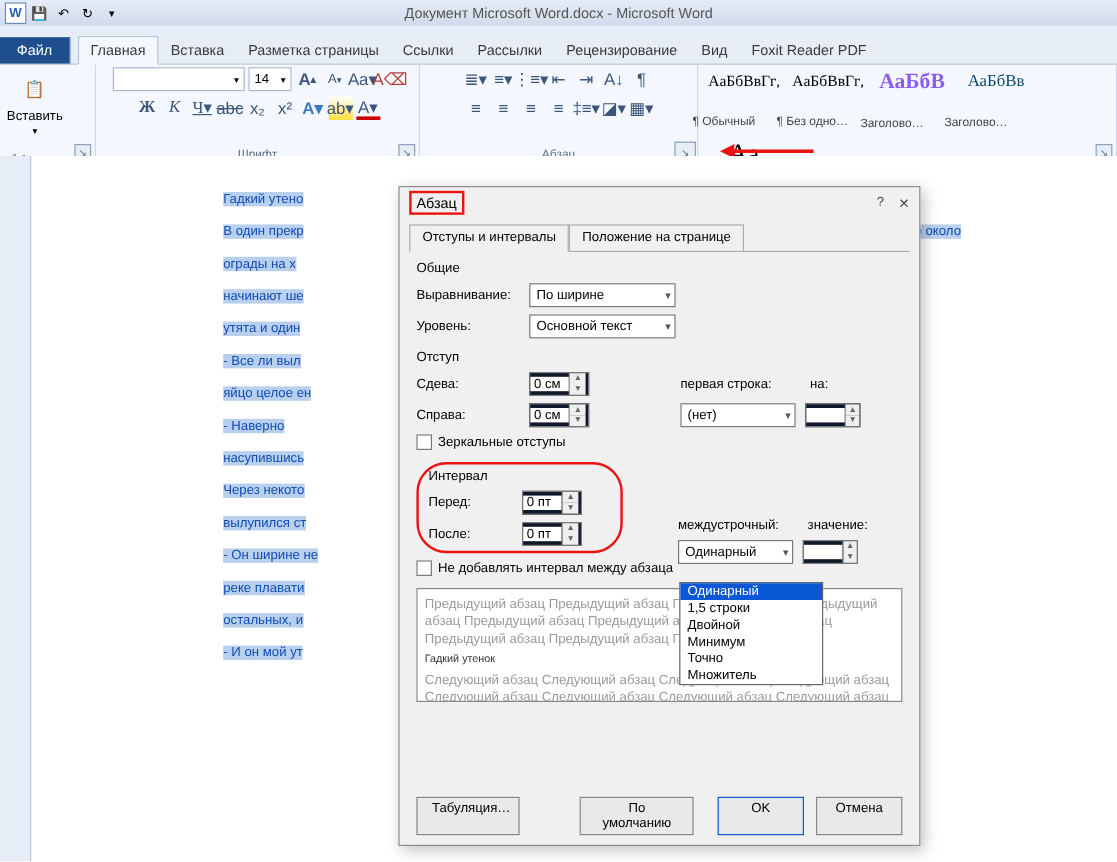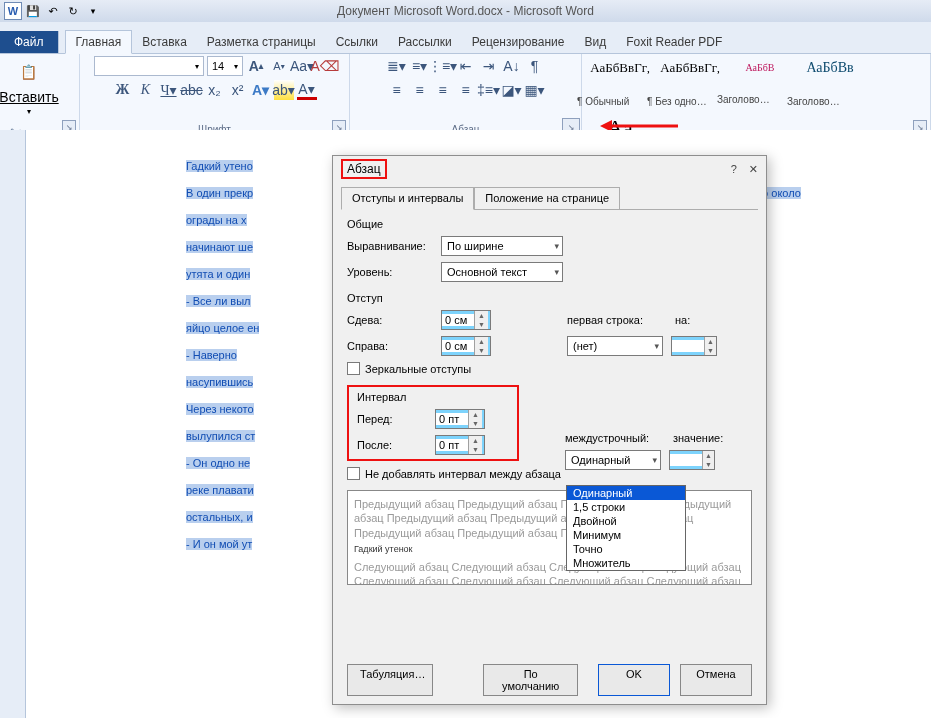--- a/index.html
+++ b/index.html
@@ -38,27 +38,27 @@
 .dlg-tabs{display:flex;margin:4px 8px 0 8px;position:relative;height:24px;border-bottom:1px solid #adadad;}
 .dlg-tab{padding:4px 10px;border:1px solid #adadad;background:#f0f0f0;position:relative;font-size:11px;top:1px;}
 .dlg-tab.active{background:#f0f0f0;border-bottom:1px solid #f0f0f0;z-index:1;}
 .dlg-body{padding:8px 14px;flex:1;overflow:hidden;position:relative;}
 .sect{margin-bottom:10px;}
 .sect-title{font-size:11px;margin-bottom:6px;}
 .frow{display:flex;align-items:center;gap:8px;margin-bottom:6px;}
 .lbl{width:86px;font-size:11px;}
 .dcombo{border:1px solid #7a7a7a;background:#fff;height:20px;display:flex;align-items:center;justify-content:space-between;padding:0 3px 0 5px;font-size:11px;}
 .dcombo .caret{font-size:9px;color:#555;}
-.spin{border:1px solid #7a7a7a;background:#7dd3fc;height:20px;width:50px;display:flex;align-items:center;}
+.spin{border:1px solid #7a7a7a;background:#0f172a;height:20px;width:50px;display:flex;align-items:center;}
 .spin input{border:0;width:32px;font-size:11px;padding:0 3px;outline:none;}
 .spin .sbtns{display:flex;flex-direction:column;width:14px;border-left:1px solid #a0a0a0;}
 .spin .sbtns div{height:9px;font-size:7px;text-align:center;line-height:9px;background:#efefef;color:#666;}
 .chk{display:flex;align-items:center;gap:5px;font-size:11px;}
 .chk .box{width:13px;height:13px;border:1px solid #7a7a7a;background:#fff;}
-.interval-box{padding:4px 8px 2px 8px;}
+.interval-box{padding:4px 8px 2px 8px;border-radius:25px;}
 .dropdown-list{position:absolute;left:566px;top:485px;width:120px;background:#fff;border:1px solid #666;z-index:60;}
 .dropdown-list div{padding:1px 6px;font-size:11px;}
 .dropdown-list .sel{background:#0a58d6;color:#fff;}
 .preview{border:1px solid #888;background:#fff;height:95px;margin-top:6px;padding:6px;font-size:8px;color:#9a9a9a;overflow:hidden;line-height:1.3;}
 .preview .dark{color:#333;font-size:9px;margin:4px 0;}
 .dlg-btns{display:flex;justify-content:flex-start;gap:10px;padding:8px 14px;border-top:0;}
 .dlg-btn{border:1px solid #888;background:#e9e9e9;padding:3px 12px;font-size:11px;min-width:72px;text-align:center;}
 .arrow-red{position:absolute;pointer-events:none;}
 </style>
 </head>
@@ -86,21 +86,21 @@
   <div class="rtab">Вид</div>
   <div class="rtab">Foxit Reader PDF</div>
 </div>
 
 <div class="ribbon">
 
   <div class="group" style="width:80px;">
     <div class="group-body">
       <div class="btn-lg">
         <div class="ib" style="width:26px;height:30px;">📋</div>
-        <div style="font-size:14px;text-decoration:underline;">Вставить</div>
+        <div style="font-size:11px;">Вставить</div>
         <div style="font-size:8px;">▾</div>
       </div>
       <div style="display:flex;flex-direction:column;gap:2px;">
         <div class="ib">✂</div>
         <div class="ib">📄</div>
         <div class="ib">🖌</div>
       </div>
     </div>
     <div class="group-label">Буфер обм…</div>
     <div class="launch">↘</div>
@@ -167,21 +167,21 @@
     <div class="group-body" id="styles-row">
         <div class="style-card">
           <div class="prev" style="color:#000;font-size:13px;">АаБбВвГг,</div>
           <div class="lbl">¶ Обычный</div>
         </div>
         <div class="style-card">
           <div class="prev" style="color:#000;font-size:13px;">АаБбВвГг,</div>
           <div class="lbl">¶ Без одно…</div>
         </div>
         <div class="style-card">
-          <div class="prev" style="color:#be185d;font-size:10px;">АаБбВ</div>
+          <div class="prev" style="color:#8b5cf6;font-size:18px;font-weight:bold;">АаБбВ</div>
           <div class="lbl">Заголово…</div>
         </div>
         <div class="style-card">
           <div class="prev" style="color:#0c4a6e;font-size:14px;text-align:center;">АаБбВв</div>
           <div class="lbl">Заголово…</div>
         </div>
         <div class="style-card">
           <div class="prev" style="color:#000;font-size:22px;">Аа</div>
           <div class="lbl">Назван</div>
         </div>
@@ -204,21 +204,21 @@
       <span>В один прекр</span><span style="visibility:hidden;">xxxxxxxxxxxxxxxxxxxxxxxxxxxxxxxxxxxxxx</span><span style="margin-left:300px;">о около</span><br>
       <span>ограды на х</span><span style="margin-left:352px;">од ней</span><br>
       <span>начинают ше</span><span style="margin-left:338px;">рякали</span><br>
       <span>утята и один</span><br>
       <span>- Все ли выл</span><span style="margin-left:345px;">т, одно</span><br>
       <span>яйцо целое ен</span><br>
       <span>- Наверно</span><span style="margin-left:388px;">сказала</span><br>
       <span>насупившись</span><br>
       <span>Через некото</span><span style="margin-left:340px;">из него</span><br>
       <span>вылупился ст</span><br>
-      <span>- Он одно не</span><span style="margin-left:332px;">а утят к</span><br>
+      <span>- Он ширине не</span><span style="margin-left:332px;">а утят к</span><br>
       <span>реке плавати</span><span style="margin-left:372px;">хуже</span><br>
       <span>остальных, и</span><br>
       <span>- И он мой ут</span>
     </div>
   </div>
 </div>
 
 <div class="dialog">
   <div class="dlg-title">
     <div class="ttext red-box" style="padding:1px 4px;">Абзац</div>

